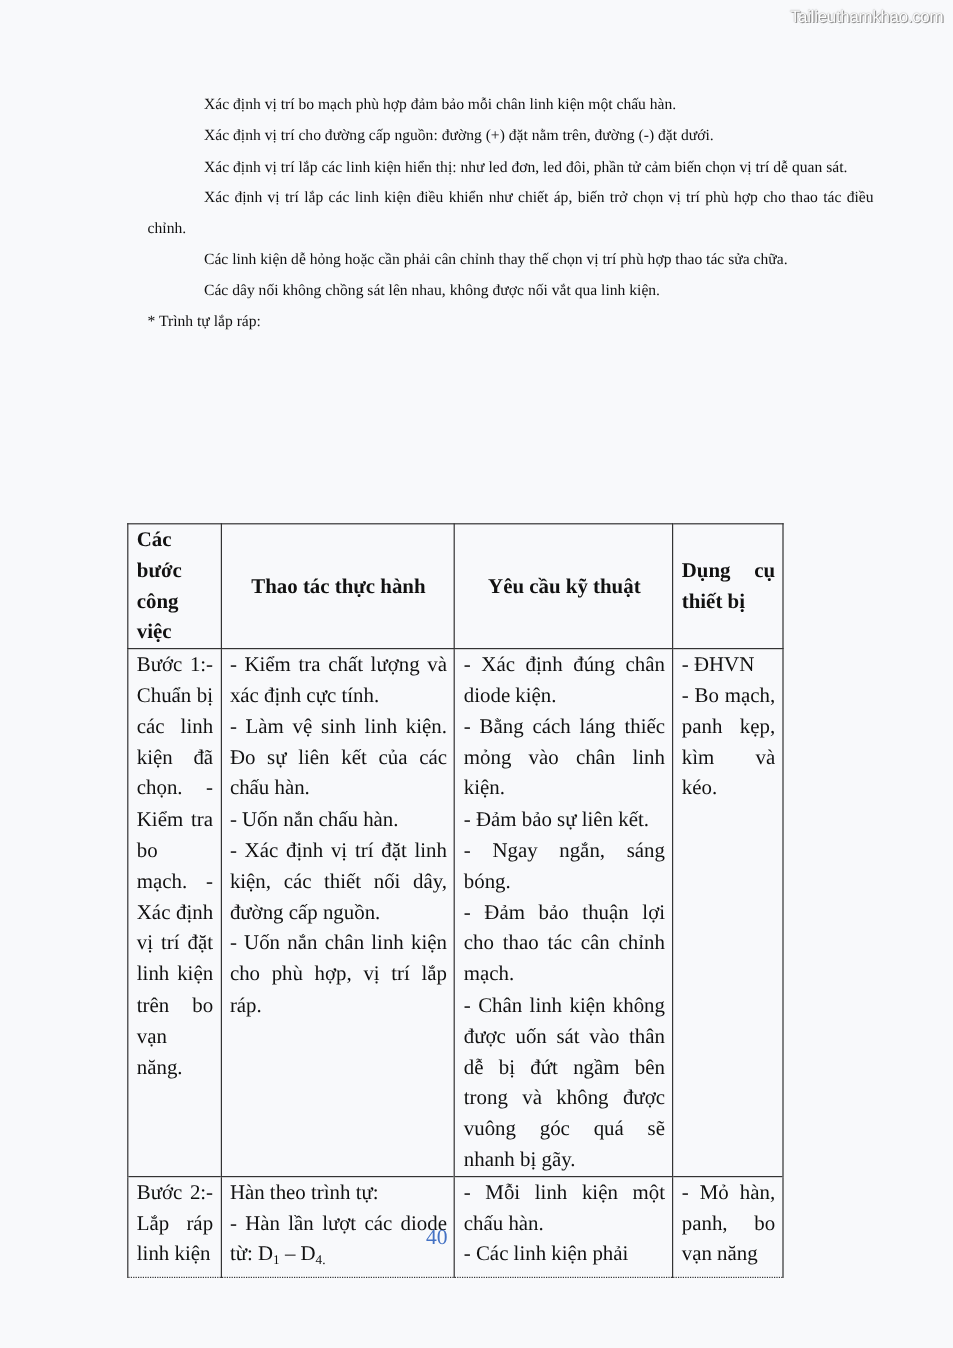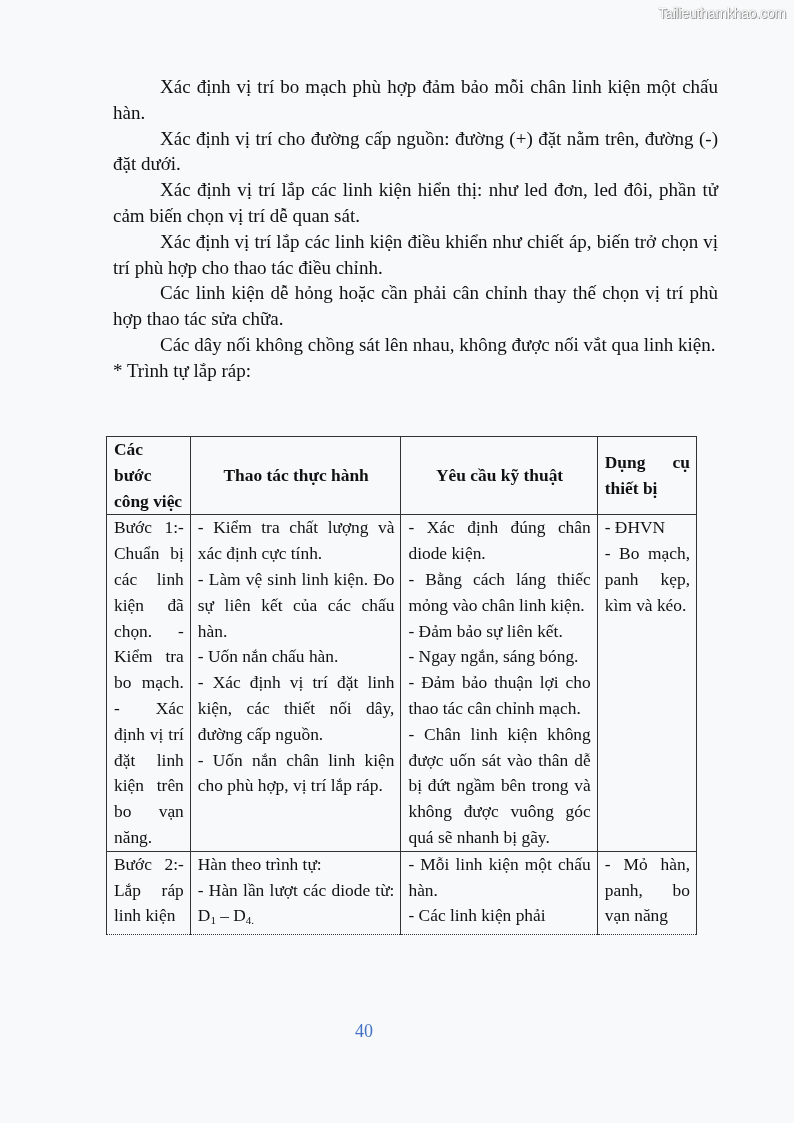--- a/index.html
+++ b/index.html
@@ -10,29 +10,29 @@
     color:#111;
   }
   .watermark {
     position:absolute; right:8px; top:5px;
     font-family:"Liberation Sans", "DejaVu Sans", sans-serif;
     font-size:14px; color:#fff;
     text-shadow: 0 0 1px #777, 1px 1px 0 #999;
     letter-spacing:-0.2px;
   }
   .body-text {
-    position:absolute; left:113px; top:74px; width:605px;
-    font-size:19px; line-height:25.8px;
+    position:absolute; left:123px; top:74px; width:605px;
+    font-size:13px; line-height:25.8px;
   }
   .para { text-align:justify; text-indent:47px; margin:0; }
   .para.plain { text-indent:0; text-align:left; }
 
   table.steps {
     position:absolute; left:106px; top:436px;
-    width:591px; border-collapse:collapse;
+    width:547px; border-collapse:collapse;
     font-size:17.4px; line-height:25.8px;
   }
   table.steps td, table.steps th {
     border:1px solid #333; vertical-align:top;
     padding:0 6px 0 7px; text-align:justify;
   }
   table.steps th { font-weight:bold; vertical-align:middle; text-align:center; }
   table.steps th.left { text-align:left; }
   table.steps th.just { text-align:justify; text-align-last:left;margin-top:23px; }
   .c1 { width:76px; } .c2 { width:191px; } .c3 { width:178px; } .c4 { width:90px; }

